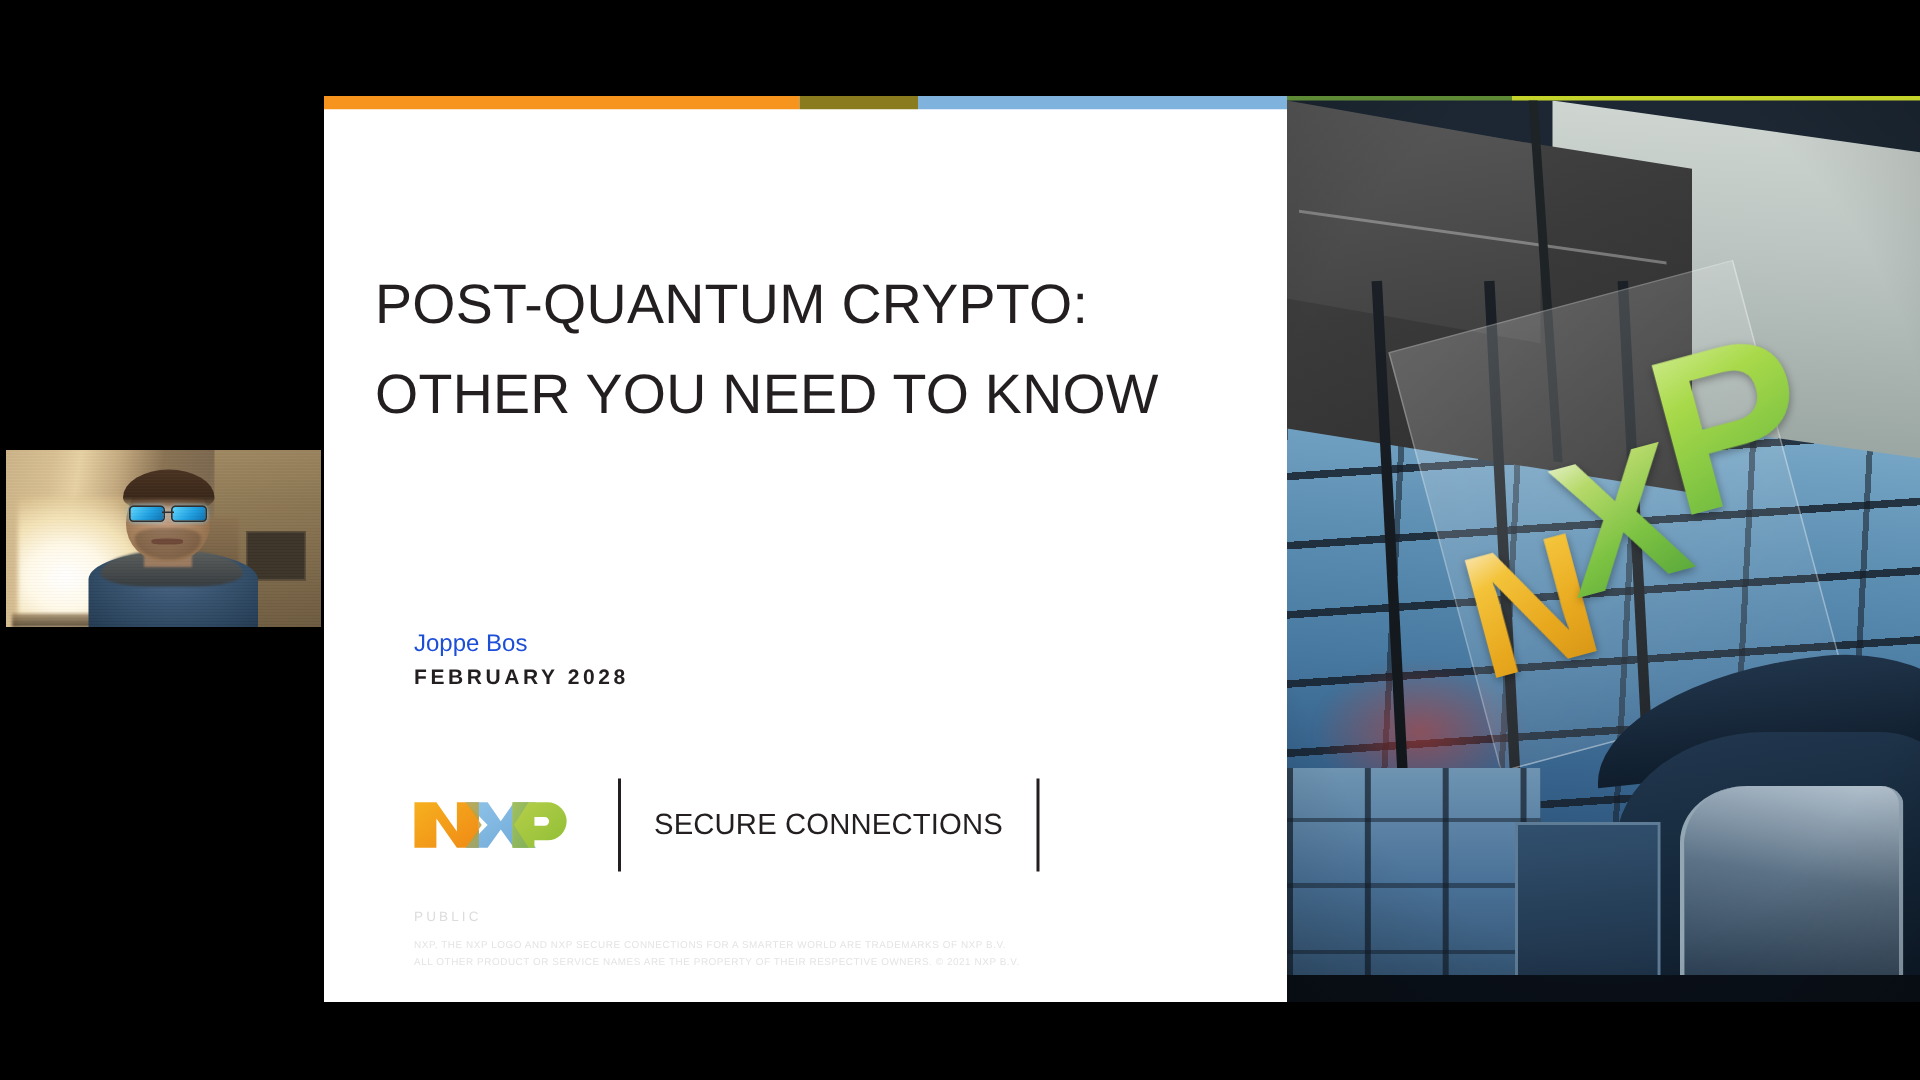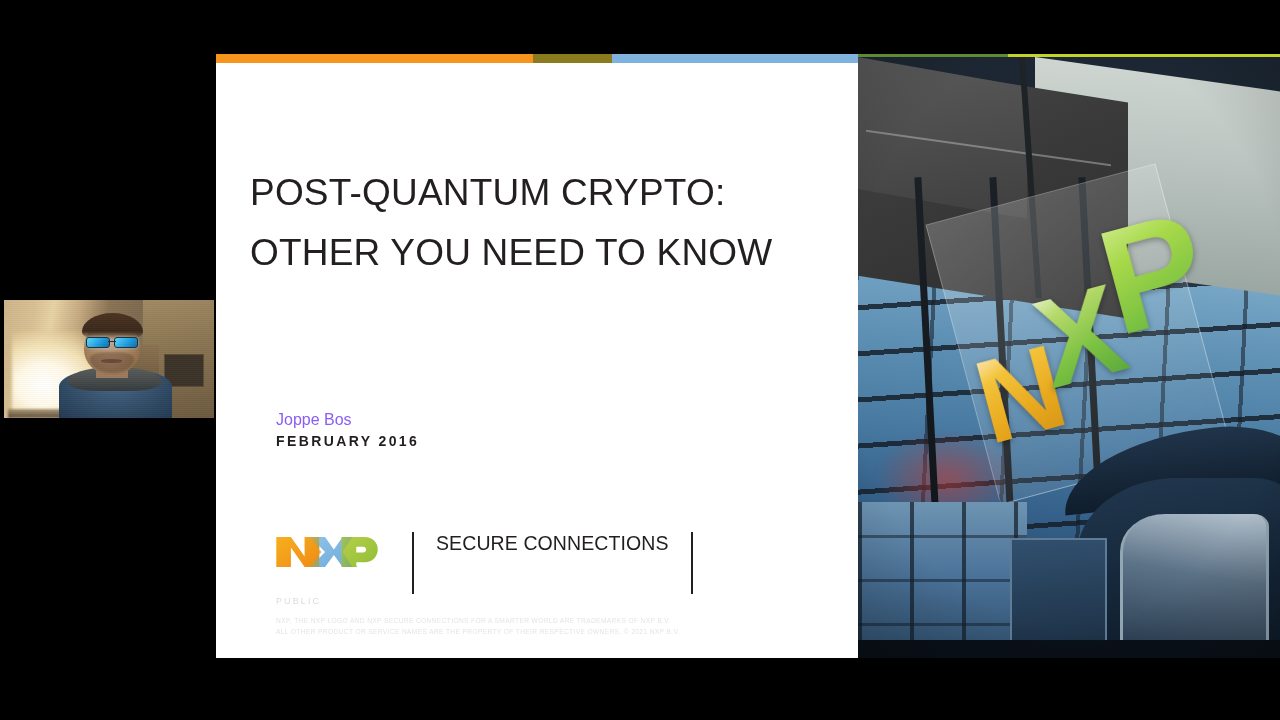--- a/index.html
+++ b/index.html
@@ -212,21 +212,21 @@
     inset: 0;
     background:
       repeating-linear-gradient(0deg, rgba(255,255,255,0.018) 0 1px, rgba(0,0,0,0.018) 1px 2px);
     pointer-events: none;
   }
 
   
   #slide {
     position: absolute;
     left: 216px;
-    top: 54px;
+    top: 64px;
     width: 1064px;
     height: 604px;
     background: #ffffff;
     overflow: hidden;
   }
 
   
   #accent-bar {
     position: absolute;
     left: 0;
@@ -260,40 +260,40 @@
   }
   #slide-title .line { display: block; white-space: nowrap; }
 
   #author-block {
     position: absolute;
     left: 60px;
     top: 345px;
   }
   #author-name {
     font-size: 16px;
-    color: #8b5cf6;
+    color: #1d4ed8;
     line-height: 1.45;
     font-weight: 400;
   }
   #author-date {
     font-size: 14px;
     color: #231f20;
     font-weight: bold;
     letter-spacing: 2.4px;
     line-height: 1.5;
   }
 
   
   #logo-lockup {
     position: absolute;
     left: 58px;
     top: 446px;
     display: flex;
+    align-items: center;
     height: 62px;
-    margin-top: 23px;
   }
   #nxp-logo { width: 108px; height: 40px; display: block; }
   .rule {
     width: 2px;
     height: 62px;
     background: #231f20;
   }
   #rule-left { margin-left: 30px; }
   #tagline {
     margin-left: 22px;
@@ -572,21 +572,21 @@
 
     <div id="slide-body">
 
       <div id="slide-title">
         <span class="line">POST-QUANTUM CRYPTO:</span>
         <span class="line">OTHER YOU NEED TO KNOW</span>
       </div>
 
       <div id="author-block">
         <div id="author-name">Joppe Bos</div>
-        <div id="author-date">FEBRUARY 2016</div>
+        <div id="author-date">FEBRUARY 2028</div>
       </div>
 
       <div id="logo-lockup">
         <svg id="nxp-logo" viewBox="0 0 220 82" aria-hidden="true">
           <defs>
             <linearGradient id="gN" x1="0" y1="0" x2="1" y2="1">
               <stop offset="0%" stop-color="#F6B01E"></stop>
               <stop offset="100%" stop-color="#F08A16"></stop>
             </linearGradient>
             <linearGradient id="gX" x1="0" y1="0" x2="1" y2="1">

